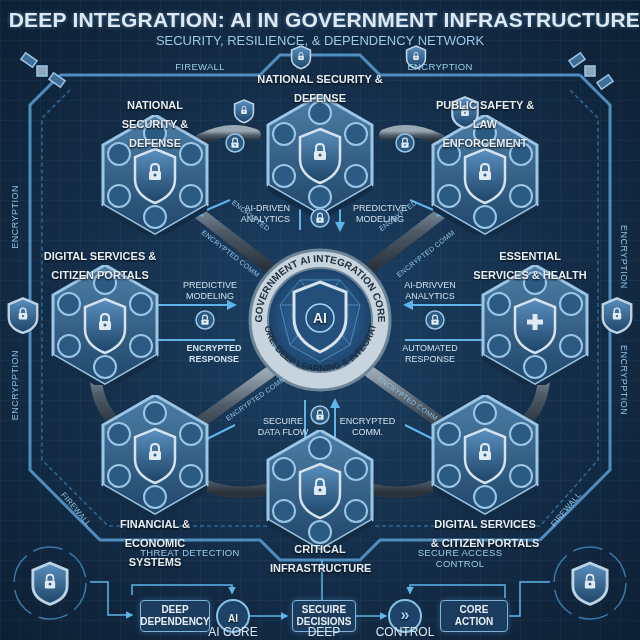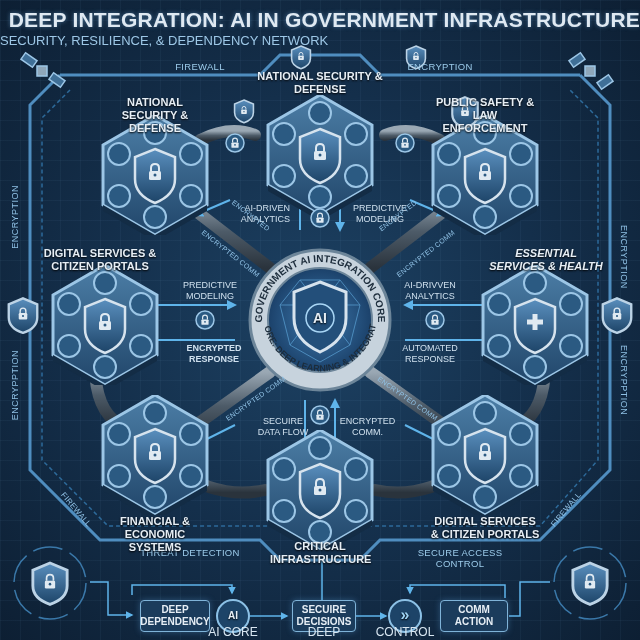--- a/index.html
+++ b/index.html
@@ -6,22 +6,22 @@
   body { width: 640px; height: 640px; overflow: hidden; background: #0f2236; font-family: "Liberation Sans", sans-serif; }
   #canvas {
     position: relative; width: 640px; height: 640px; overflow: hidden;
     background:
       linear-gradient(rgba(120,170,210,0.06) 1px, transparent 1px) 0 0/20px 20px,
       linear-gradient(90deg, rgba(120,170,210,0.06) 1px, transparent 1px) 0 0/20px 20px,
       radial-gradient(circle at 50% 50%, #1d4264 0%, #142f4b 50%, #0d1f33 100%);
   }
   svg.layer { position: absolute; left: 0; top: 0; }
   .title { position: absolute; left: 0; width: 640px; top: 8px; text-align: right; color: #dfe9f2; font-weight: bold; font-size: 21px; letter-spacing: 0.2px; text-shadow: 0 0 4px rgba(120,180,230,0.5); }
-  .subtitle { position: absolute; left: 0; width: 640px; top: 33px; color: #9dc7e6; font-size: 13px; }
-  .lbl { position: absolute; color: #e6eef5; font-weight: bold; font-size: 11px; text-align: center; line-height: 13px; text-shadow: 0 1px 2px #000; }
+  .subtitle { position: absolute; left: 0; width: 640px; top: 33px; text-align: center; color: #9dc7e6; font-size: 13px; }
+  .lbl { position: absolute; color: #e6eef5; font-weight: bold; font-size: 11px; text-align: center; line-height: 19px; text-shadow: 0 1px 2px #000; }
   .blbl { position: absolute; color: #9ccbea; font-size: 9.5px; text-align: center; line-height: 11px; letter-spacing: 0.3px; }
   .small { position: absolute; color: #cfe0ee; font-size: 9px; text-align: center; line-height: 11px; }
   .vlbl { position: absolute; color: #8fc0e4; font-size: 9px; letter-spacing: 0.5px; writing-mode: vertical-rl; transform: rotate(180deg); }
   .rlbl { position: absolute; color: #8fc0e4; font-size: 9px; letter-spacing: 0.5px; writing-mode: vertical-rl; }
   .tilted { position: absolute; color: #8fc0e4; font-size: 7px; letter-spacing: 0.3px; }
   .box { position: absolute; border: 1.5px solid #7fb3d8; border-radius: 4px; background: #1b3c5c; color: #e6eef5; font-size: 10px; font-weight: bold; display: flex; align-items: center; justify-content: center; text-align: center; line-height: 12px; box-shadow: 0 0 6px rgba(100,170,230,0.35); }
   .under { position: absolute; color: #d8e6f1; font-size: 12px; text-align: center; width: 100px; }
 </style>
 </head>
 <body>
@@ -204,21 +204,21 @@
   <div class="rlbl" style="left:619px;top:345px;">ENCRYPPTION</div>
   <div class="tilted" style="left:55px;top:505px;transform:rotate(50deg);font-size:8px;">FIREWALL</div>
   <div class="tilted" style="left:545px;top:505px;transform:rotate(-50deg);font-size:8px;">FIREWALL</div>
   <div class="blbl" style="left:140px;top:547px;width:100px;">THREAT DETECTION</div>
   <div class="blbl" style="left:395px;top:547px;width:130px;">SECURE ACCESS CONTROL</div>
 
   <div class="lbl" style="left:255px;top:70px;width:130px;">NATIONAL SECURITY &amp; DEFENSE</div>
   <div class="lbl" style="left:100px;top:96px;width:110px;">NATIONAL SECURITY &amp; DEFENSE</div>
   <div class="lbl" style="left:430px;top:96px;width:110px;">PUBLIC SAFETY &amp; LAW ENFORCEMENT</div>
   <div class="lbl" style="left:40px;top:247px;width:120px;">DIGITAL SERVICES &amp; CITIZEN PORTALS</div>
-  <div class="lbl" style="left:486px;top:247px;width:120px;font-style:italic;">ESSENTIAL SERVICES &amp; HEALTH</div>
+  <div class="lbl" style="left:470px;top:247px;width:120px;">ESSENTIAL SERVICES &amp; HEALTH</div>
   <div class="lbl" style="left:100px;top:515px;width:110px;">FINANCIAL &amp; ECONOMIC SYSTEMS</div>
   <div class="lbl" style="left:430px;top:515px;width:110px;">DIGITAL SERVICES &amp; CITIZEN PORTALS</div>
   <div class="lbl" style="left:270px;top:540px;width:100px;">CRITICAL INFRASTRUCTURE</div>
 
   <div class="lbl" style="left:305px;top:310px;width:30px;font-size:14px;line-height:16px;">AI</div>
 
   <div class="small" style="left:220px;top:203px;width:70px;text-align:right;">AI-DRIVEN ANALYTICS</div>
   <div class="small" style="left:345px;top:203px;width:70px;">PREDICTIVE MODELING</div>
   <div class="small" style="left:175px;top:280px;width:70px;">PREDICTIVE MODELING</div>
   <div class="small" style="left:179px;top:343px;width:70px;font-weight:bold;">ENCRYPTED RESPONSE</div>
@@ -233,15 +233,15 @@
   <div class="tilted" style="left:220px;top:395px;transform:rotate(-35deg);">ENCRYPTED COMM</div>
   <div class="tilted" style="left:372px;top:395px;transform:rotate(35deg);">ENCRYPTED COMM</div>
 
   <div class="box" style="left:140px;top:600px;width:70px;height:32px;">DEEP DEPENDENCY</div>
   <div class="lbl" style="left:221px;top:609px;width:24px;font-size:10px;">AI</div>
   <div class="under" style="left:183px;top:625px;">AI CORE</div>
   <div class="box" style="left:292px;top:600px;width:64px;height:32px;">SECUIRE DECISIONS</div>
   <div class="under" style="left:274px;top:625px;">DEEP DEPENDENCY</div>
   <div class="lbl" style="left:393px;top:606px;width:24px;font-size:16px;line-height:18px;color:#9fd4f5;">»</div>
   <div class="under" style="left:355px;top:625px;">CONTROL</div>
-  <div class="box" style="left:440px;top:600px;width:68px;height:32px;">COMM ACTION</div>
+  <div class="box" style="left:440px;top:600px;width:68px;height:32px;">CORE ACTION</div>
 
 </div>
 
 </body></html>

